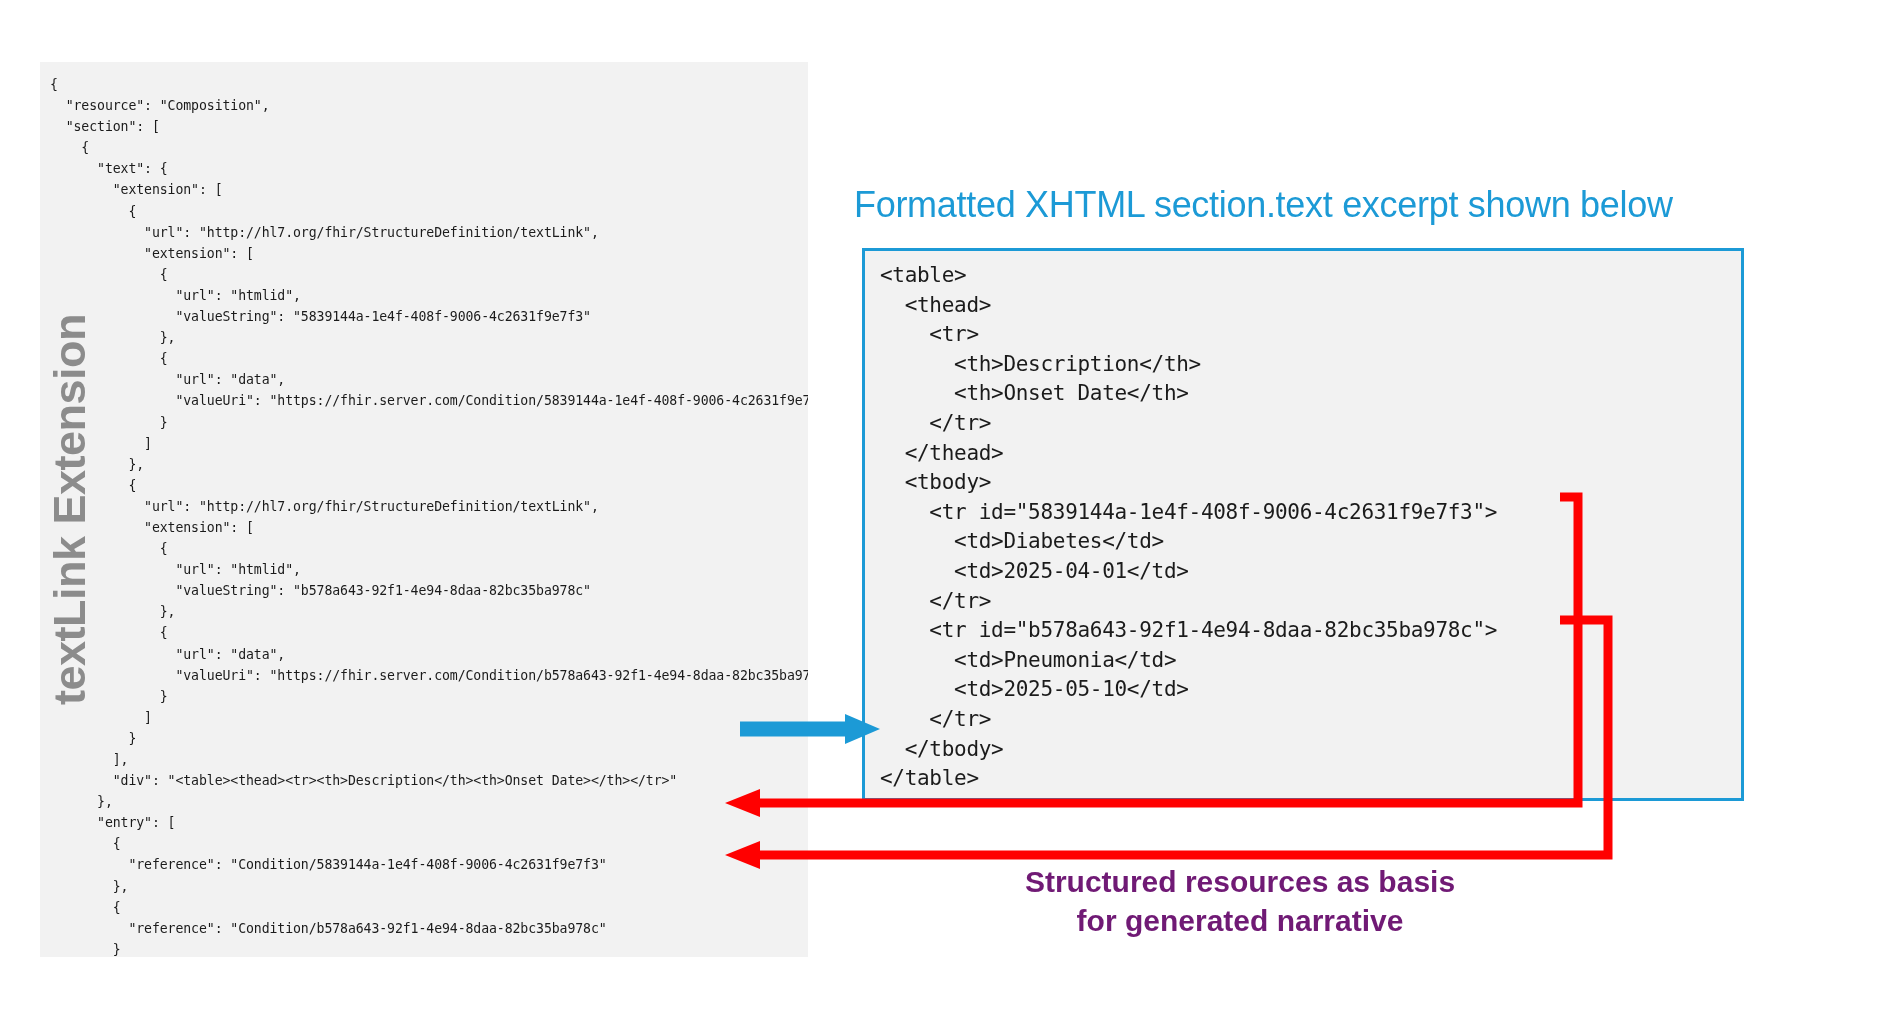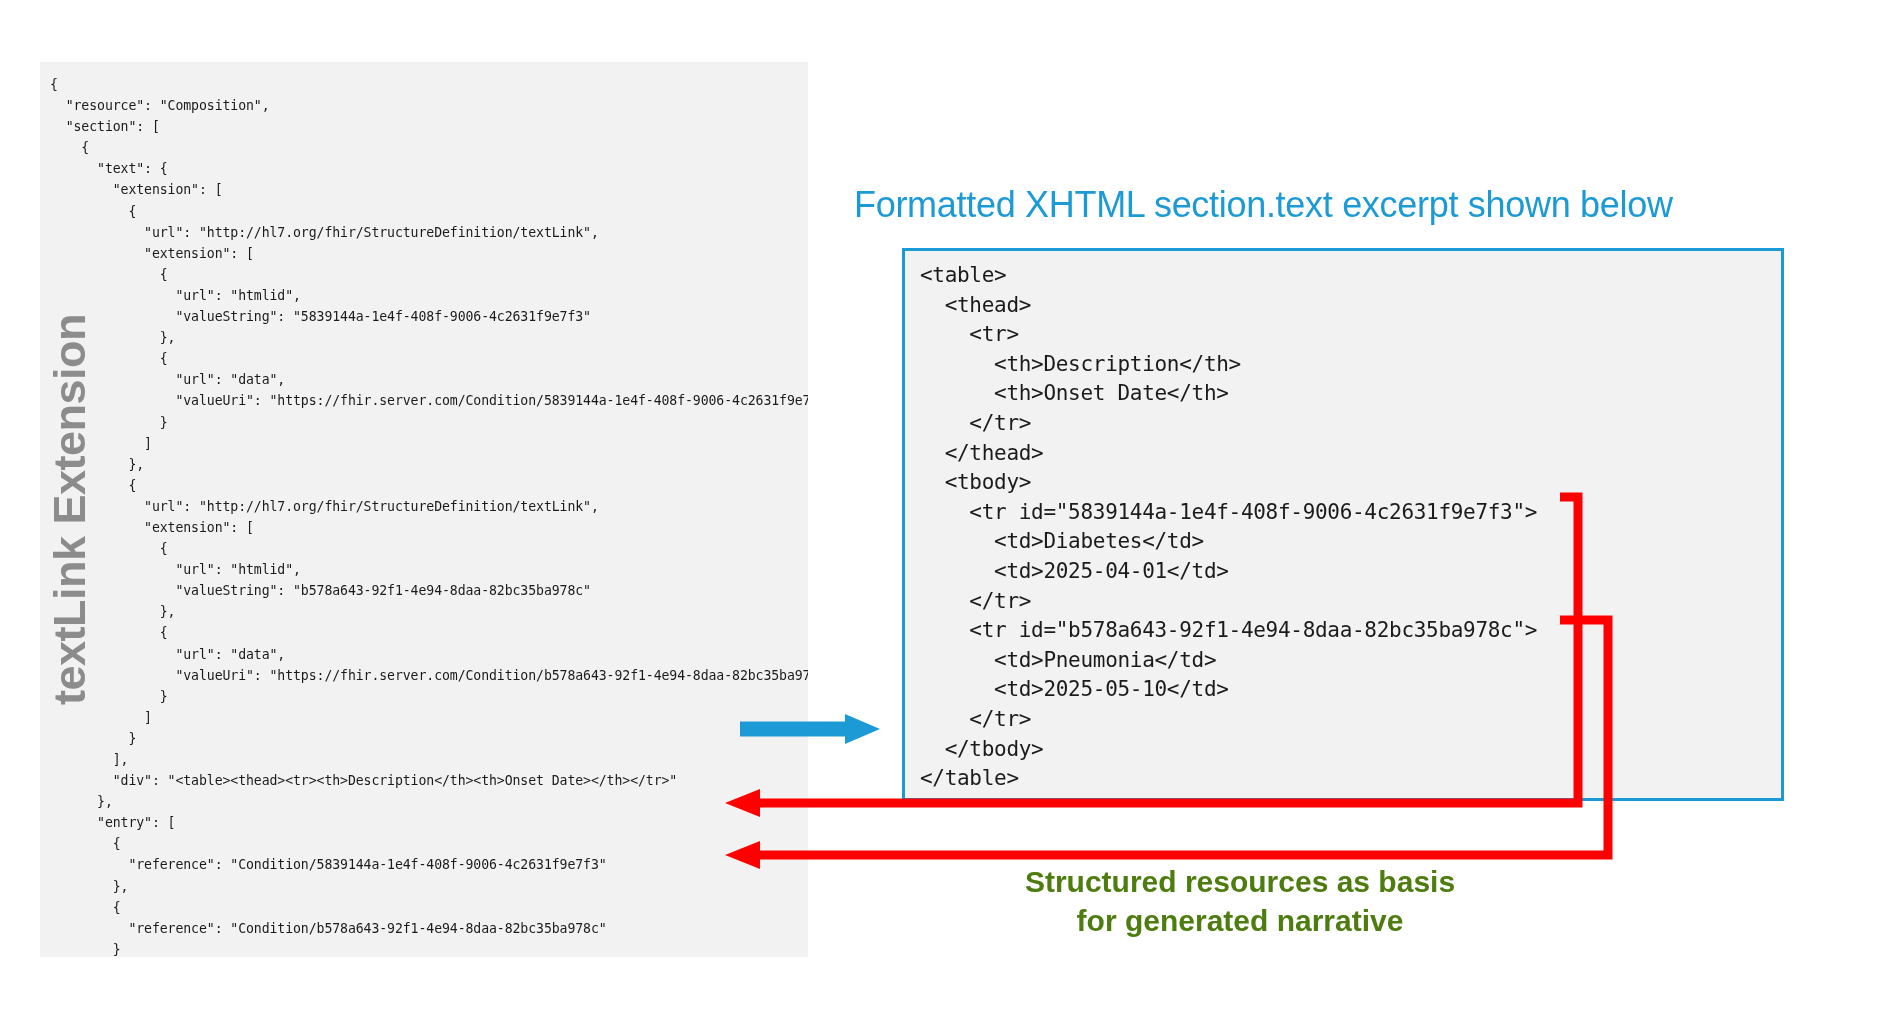--- a/index.html
+++ b/index.html
@@ -75,21 +75,20 @@
   #xhtml-panel {
     position: absolute;
     left: 862px;
     top: 248px;
     width: 882px;
     height: 553px;
     background: #f2f2f2;
     border: 3px solid #1c9ad6;
     box-sizing: border-box;
     overflow: hidden;
-    margin-left: 40px;
   }
   #xhtml-code {
     position: absolute;
     left: 15px;
     top: 10px;
     margin: 0;
     font-family: "DejaVu Sans Mono", "Liberation Mono", monospace;
     font-size: 21px;
     line-height: 29.6px;
     color: #1b1b1b;
@@ -98,21 +97,21 @@
   }
 
   #bottom-caption {
     position: absolute;
     left: 910px;
     top: 862px;
     width: 660px;
     text-align: center;
     font-size: 30px;
     font-weight: bold;
-    color: #4d7c0f;
+    color: #701a75;
     line-height: 39px;
     white-space: pre-line;
   }
 
   #connectors {
     position: absolute;
     left: 0;
     top: 0;
     width: 1903px;
     height: 1016px;

